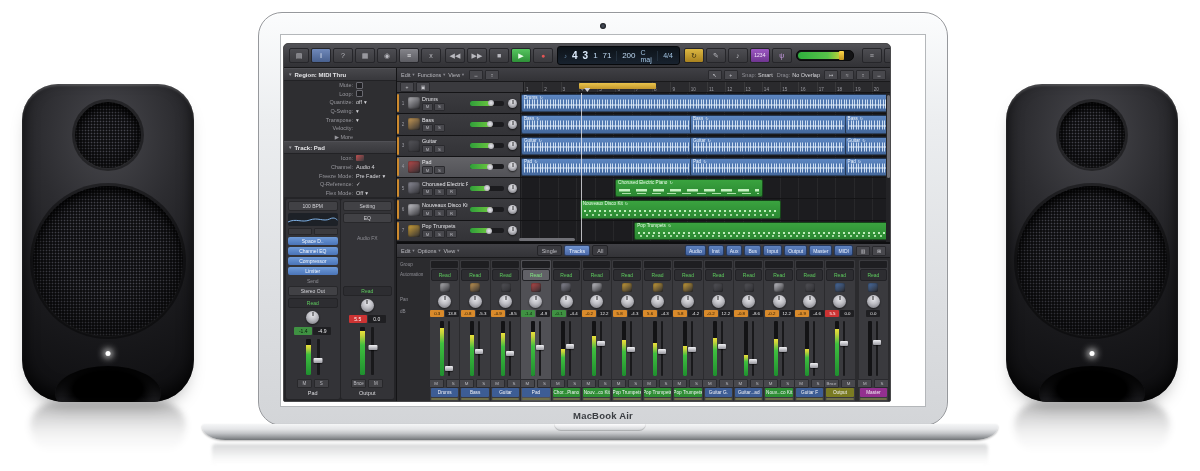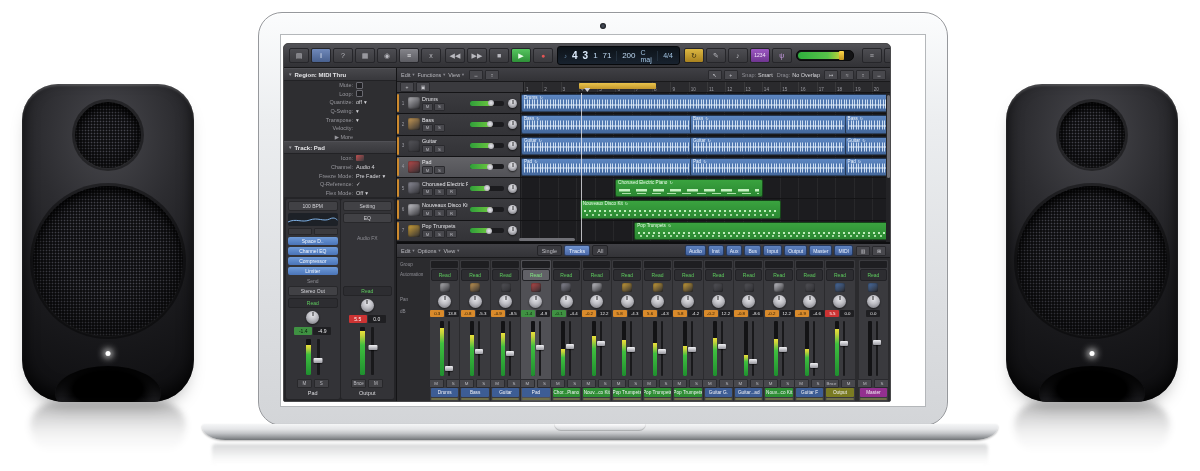--- a/index.html
+++ b/index.html
@@ -1217,20 +1217,21 @@
                     </div>
                   </div>
               </div>
             </div>
 
           </div>
         </div>
       </div>
 
     </div>
+    <div class="brand">MacBook Air</div>
   </div>
 
   <div class="macbook-base">
     <div class="base-notch"></div>
   </div>
   <div class="base-reflection"></div>
 
 </div>
 
 </body></html>

